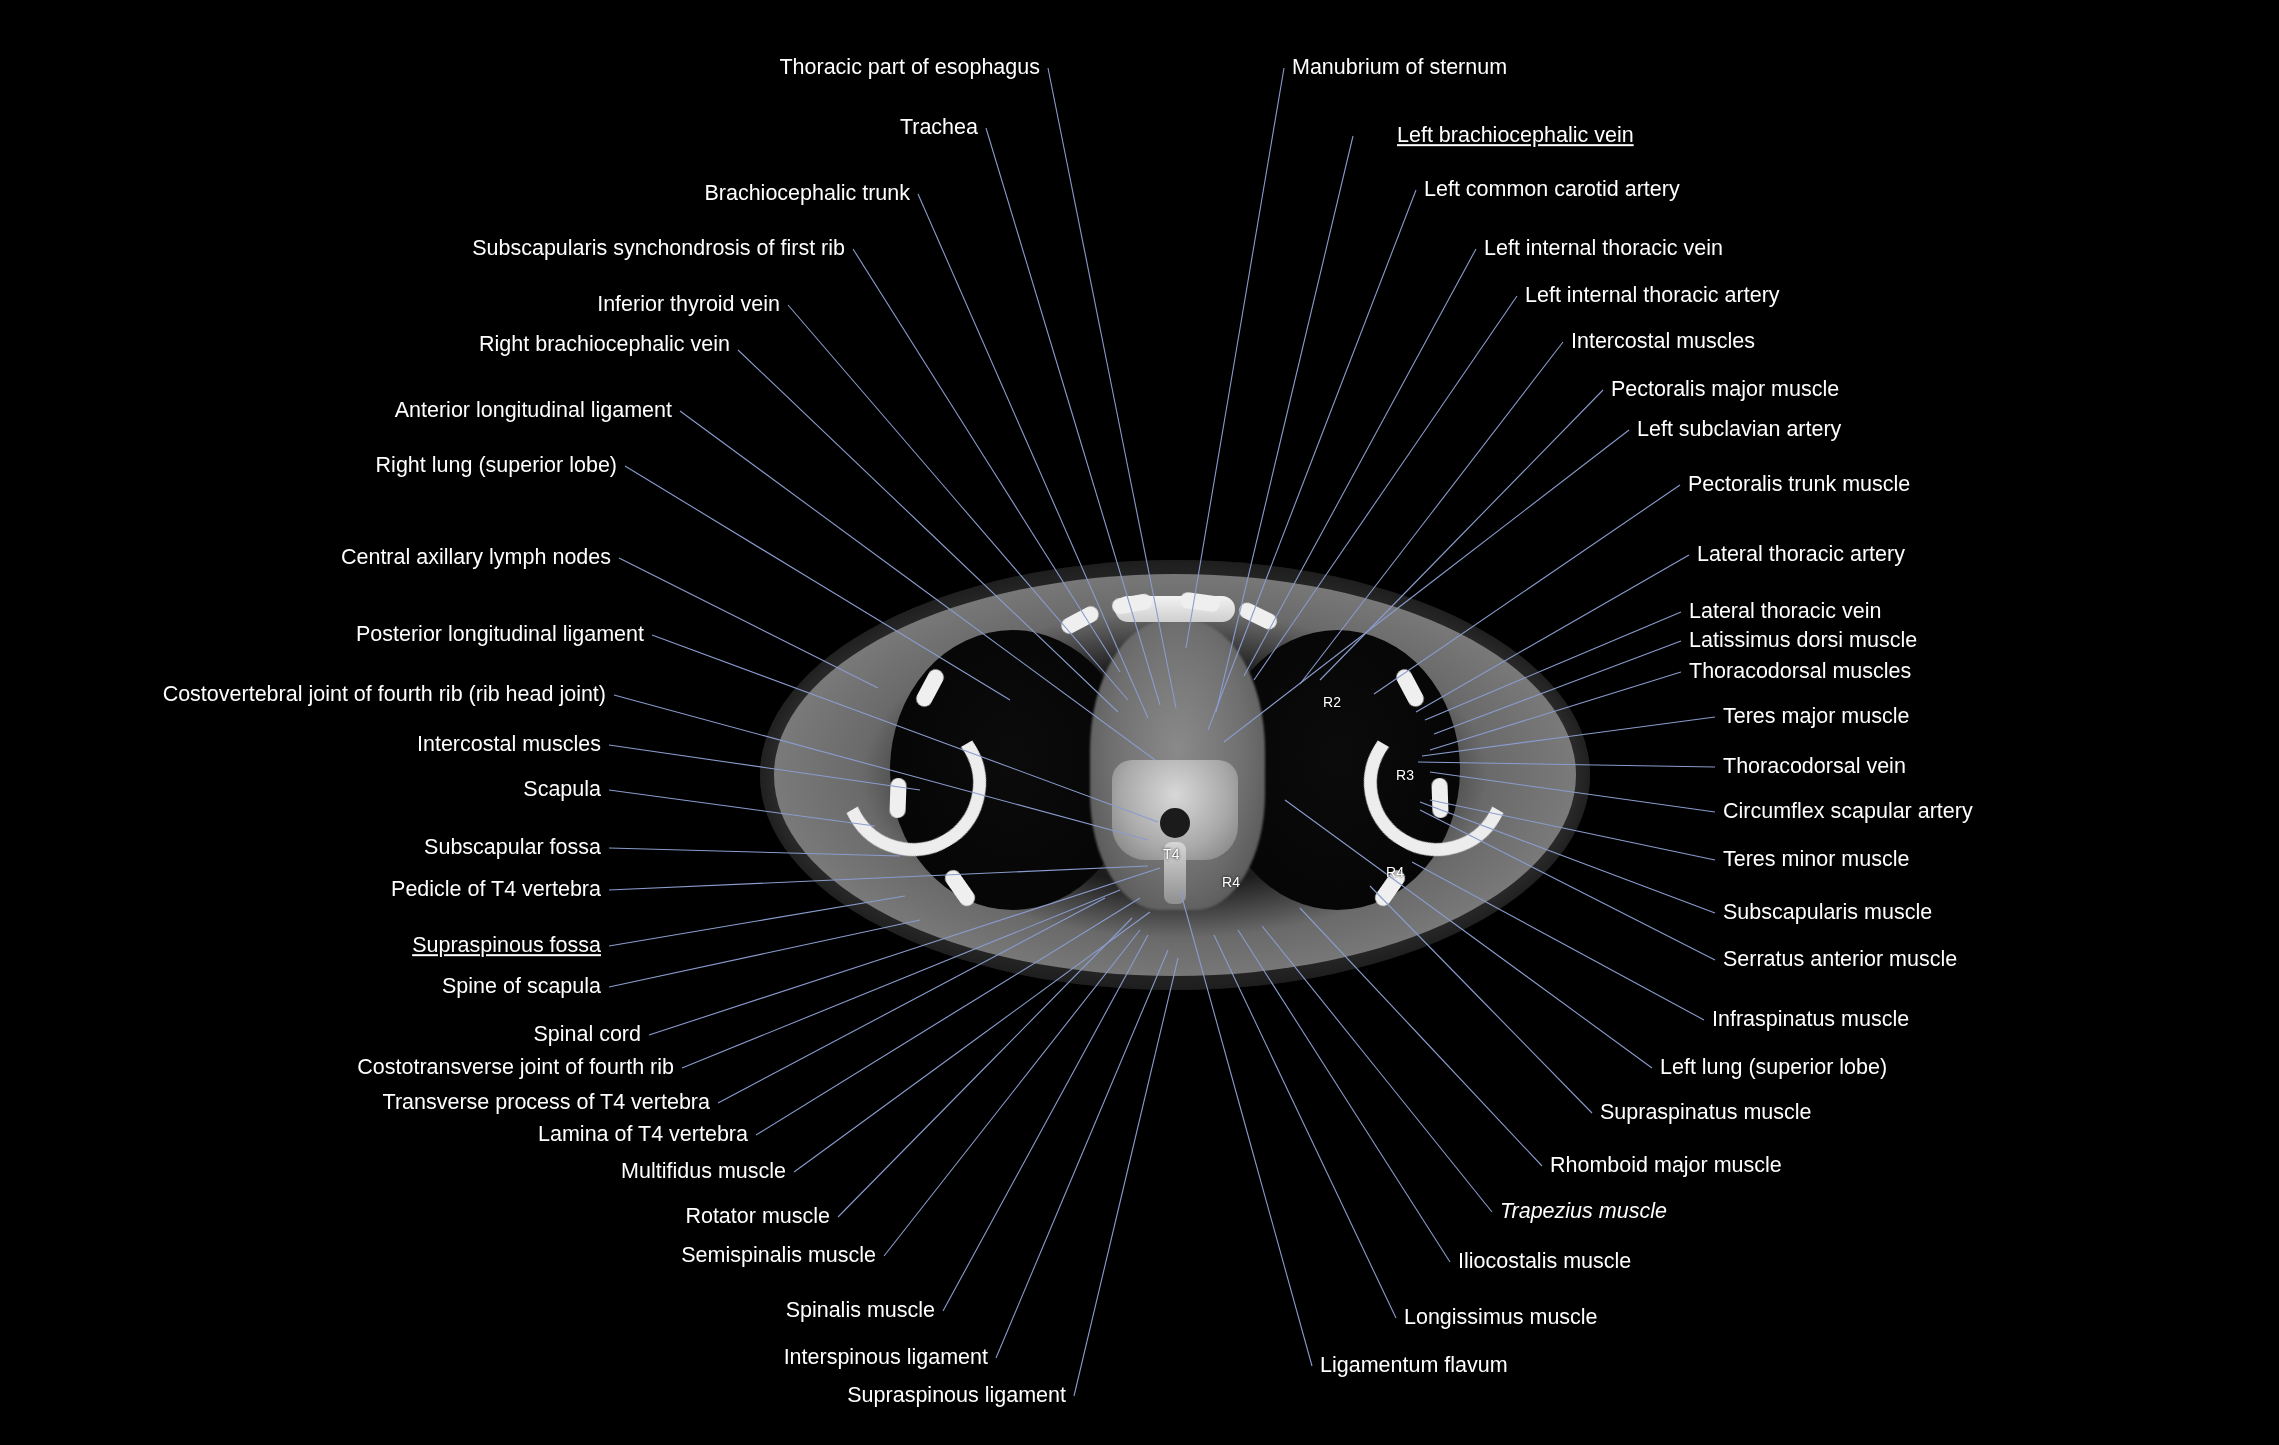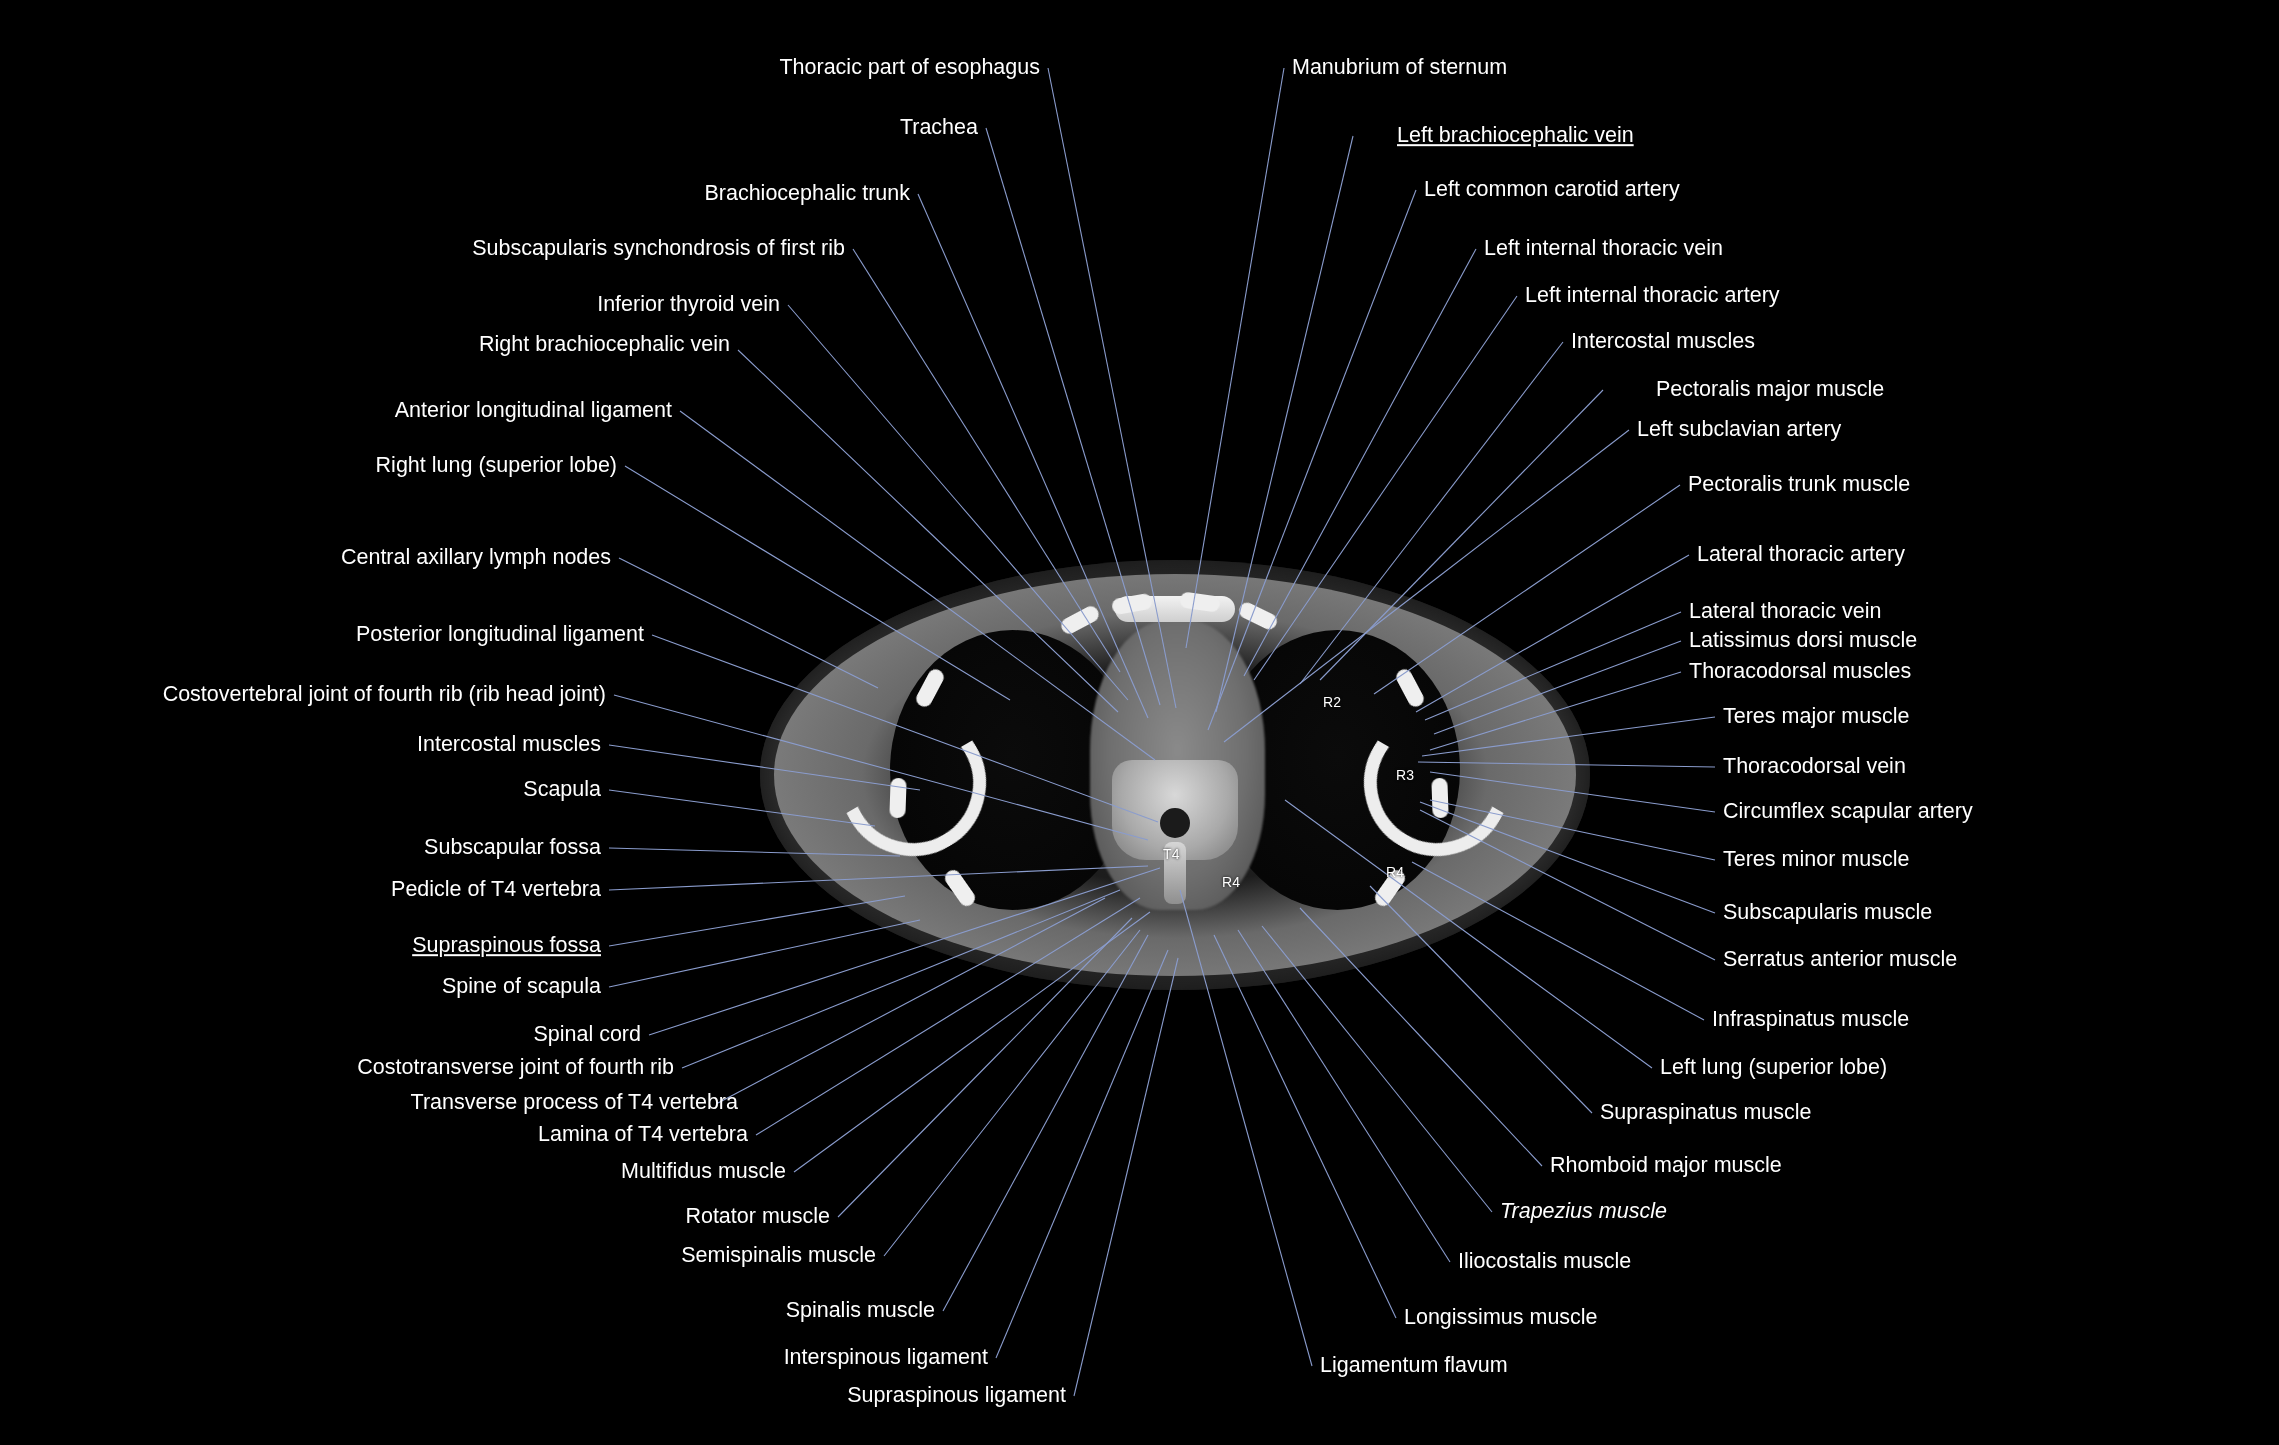--- a/index.html
+++ b/index.html
@@ -238,37 +238,37 @@
       <div class="lbl left" style="left: 644px; top: 635px;">Posterior longitudinal ligament</div>
       <div class="lbl left" style="left: 606px; top: 695px;">Costovertebral joint of fourth rib (rib head joint)</div>
       <div class="lbl left" style="left: 601px; top: 745px;">Intercostal muscles</div>
       <div class="lbl left" style="left: 601px; top: 790px;">Scapula</div>
       <div class="lbl left" style="left: 601px; top: 848px;">Subscapular fossa</div>
       <div class="lbl left" style="left: 601px; top: 890px;">Pedicle of T4 vertebra</div>
       <div class="lbl left" style="left: 601px; top: 946px; text-decoration: underline;">Supraspinous fossa</div>
       <div class="lbl left" style="left: 601px; top: 987px;">Spine of scapula</div>
       <div class="lbl left" style="left: 641px; top: 1035px;">Spinal cord</div>
       <div class="lbl left" style="left: 674px; top: 1068px;">Costotransverse joint of fourth rib</div>
-      <div class="lbl left" style="left: 710px; top: 1103px; margin-left: 28px;">Transverse process of T4 vertebra</div>
+      <div class="lbl left" style="left: 710px; top: 1103px;">Transverse process of T4 vertebra</div>
       <div class="lbl left" style="left: 748px; top: 1135px;">Lamina of T4 vertebra</div>
       <div class="lbl left" style="left: 786px; top: 1172px; text-align: center;">Multifidus muscle</div>
       <div class="lbl left" style="left: 830px; top: 1217px;">Rotator muscle</div>
       <div class="lbl left" style="left: 876px; top: 1256px;">Semispinalis muscle</div>
       <div class="lbl left" style="left: 935px; top: 1311px;">Spinalis muscle</div>
       <div class="lbl left" style="left: 988px; top: 1358px;">Interspinous ligament</div>
       <div class="lbl left" style="left: 1066px; top: 1396px;">Supraspinous ligament</div>
     </div>
   <div id="labels-right">
       <div class="lbl right" style="left: 1292px; top: 68px;">Manubrium of sternum</div>
       <div class="lbl right" style="left: 1397px; top: 136px; text-decoration: underline;">Left brachiocephalic vein</div>
       <div class="lbl right" style="left: 1424px; top: 190px;">Left common carotid artery</div>
       <div class="lbl right" style="left: 1484px; top: 249px;">Left internal thoracic vein</div>
       <div class="lbl right" style="left: 1525px; top: 296px;">Left internal thoracic artery</div>
       <div class="lbl right" style="left: 1571px; top: 342px;">Intercostal muscles</div>
-      <div class="lbl right" style="left: 1611px; top: 390px; margin-left: 45px;">Pectoralis major muscle</div>
+      <div class="lbl right" style="left: 1611px; top: 390px;">Pectoralis major muscle</div>
       <div class="lbl right" style="left: 1637px; top: 430px;">Left subclavian artery</div>
       <div class="lbl right" style="left: 1688px; top: 485px;">Pectoralis trunk muscle</div>
       <div class="lbl right" style="left: 1697px; top: 555px;">Lateral thoracic artery</div>
       <div class="lbl right" style="left: 1689px; top: 612px;">Lateral thoracic vein</div>
       <div class="lbl right" style="left: 1689px; top: 641px;">Latissimus dorsi muscle</div>
       <div class="lbl right" style="left: 1689px; top: 672px;">Thoracodorsal muscles</div>
       <div class="lbl right" style="left: 1723px; top: 717px;">Teres major muscle</div>
       <div class="lbl right" style="left: 1723px; top: 767px;">Thoracodorsal vein</div>
       <div class="lbl right" style="left: 1723px; top: 812px;">Circumflex scapular artery</div>
       <div class="lbl right" style="left: 1723px; top: 860px;">Teres minor muscle</div>

